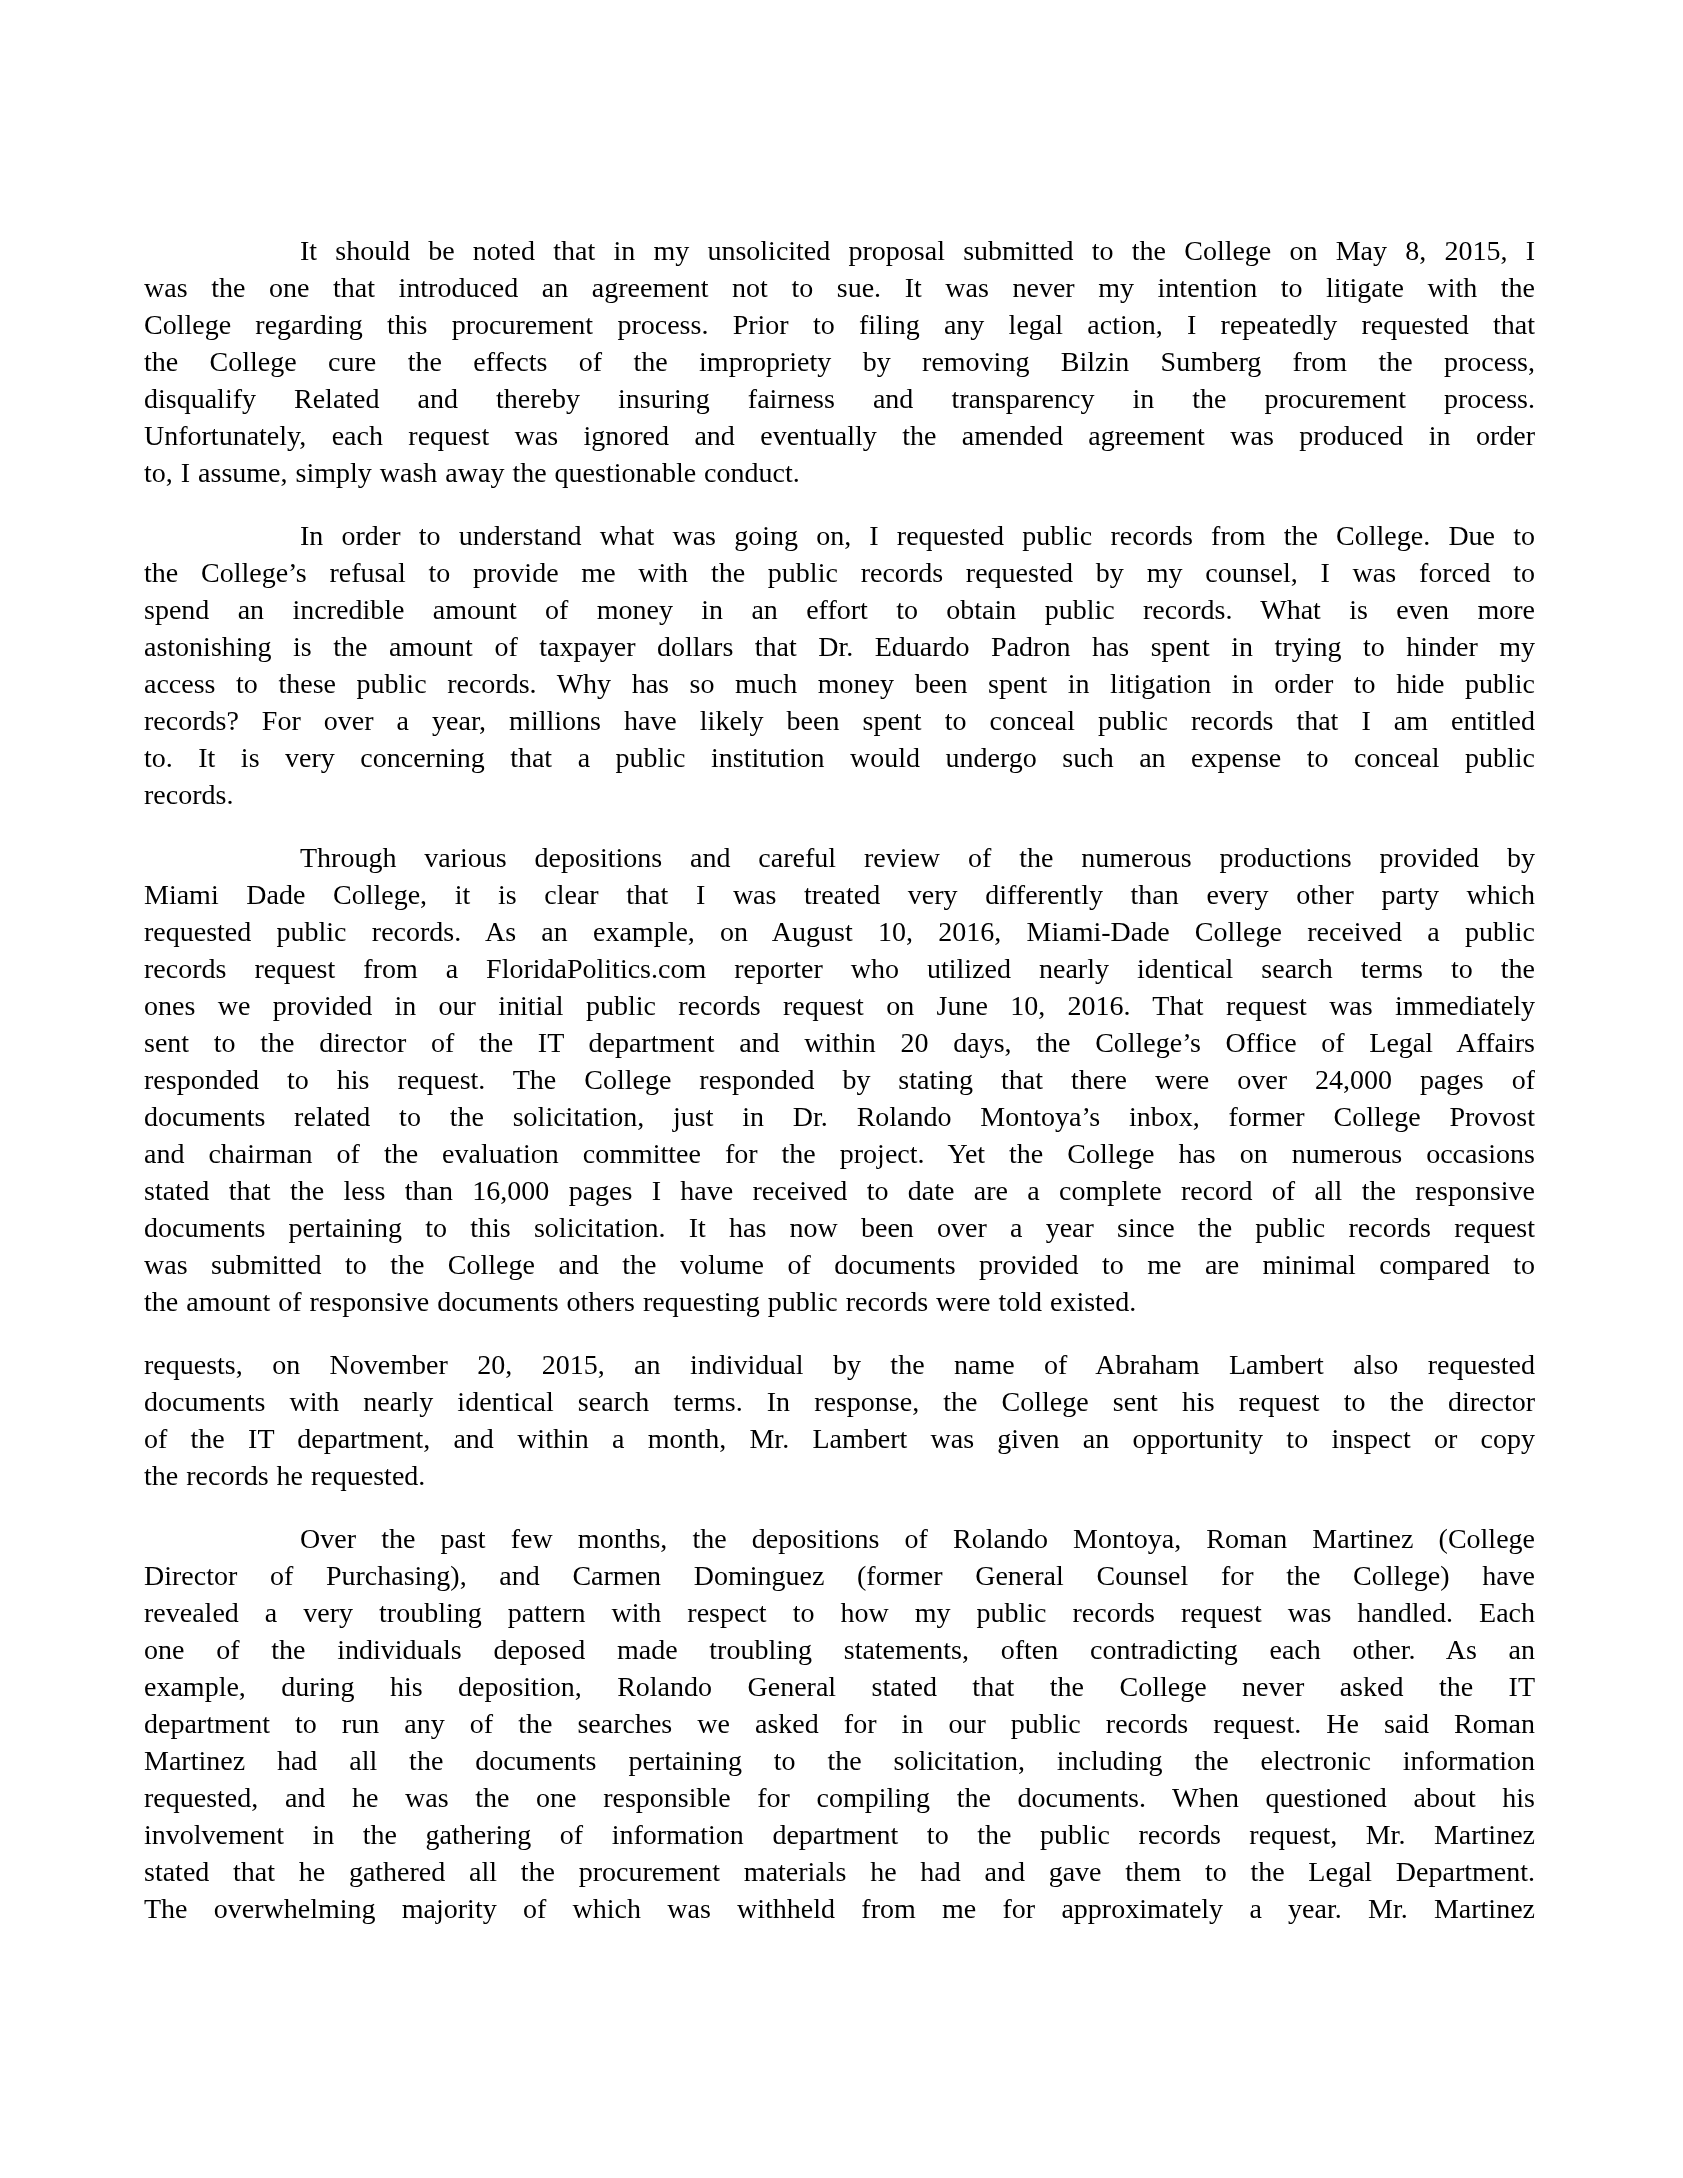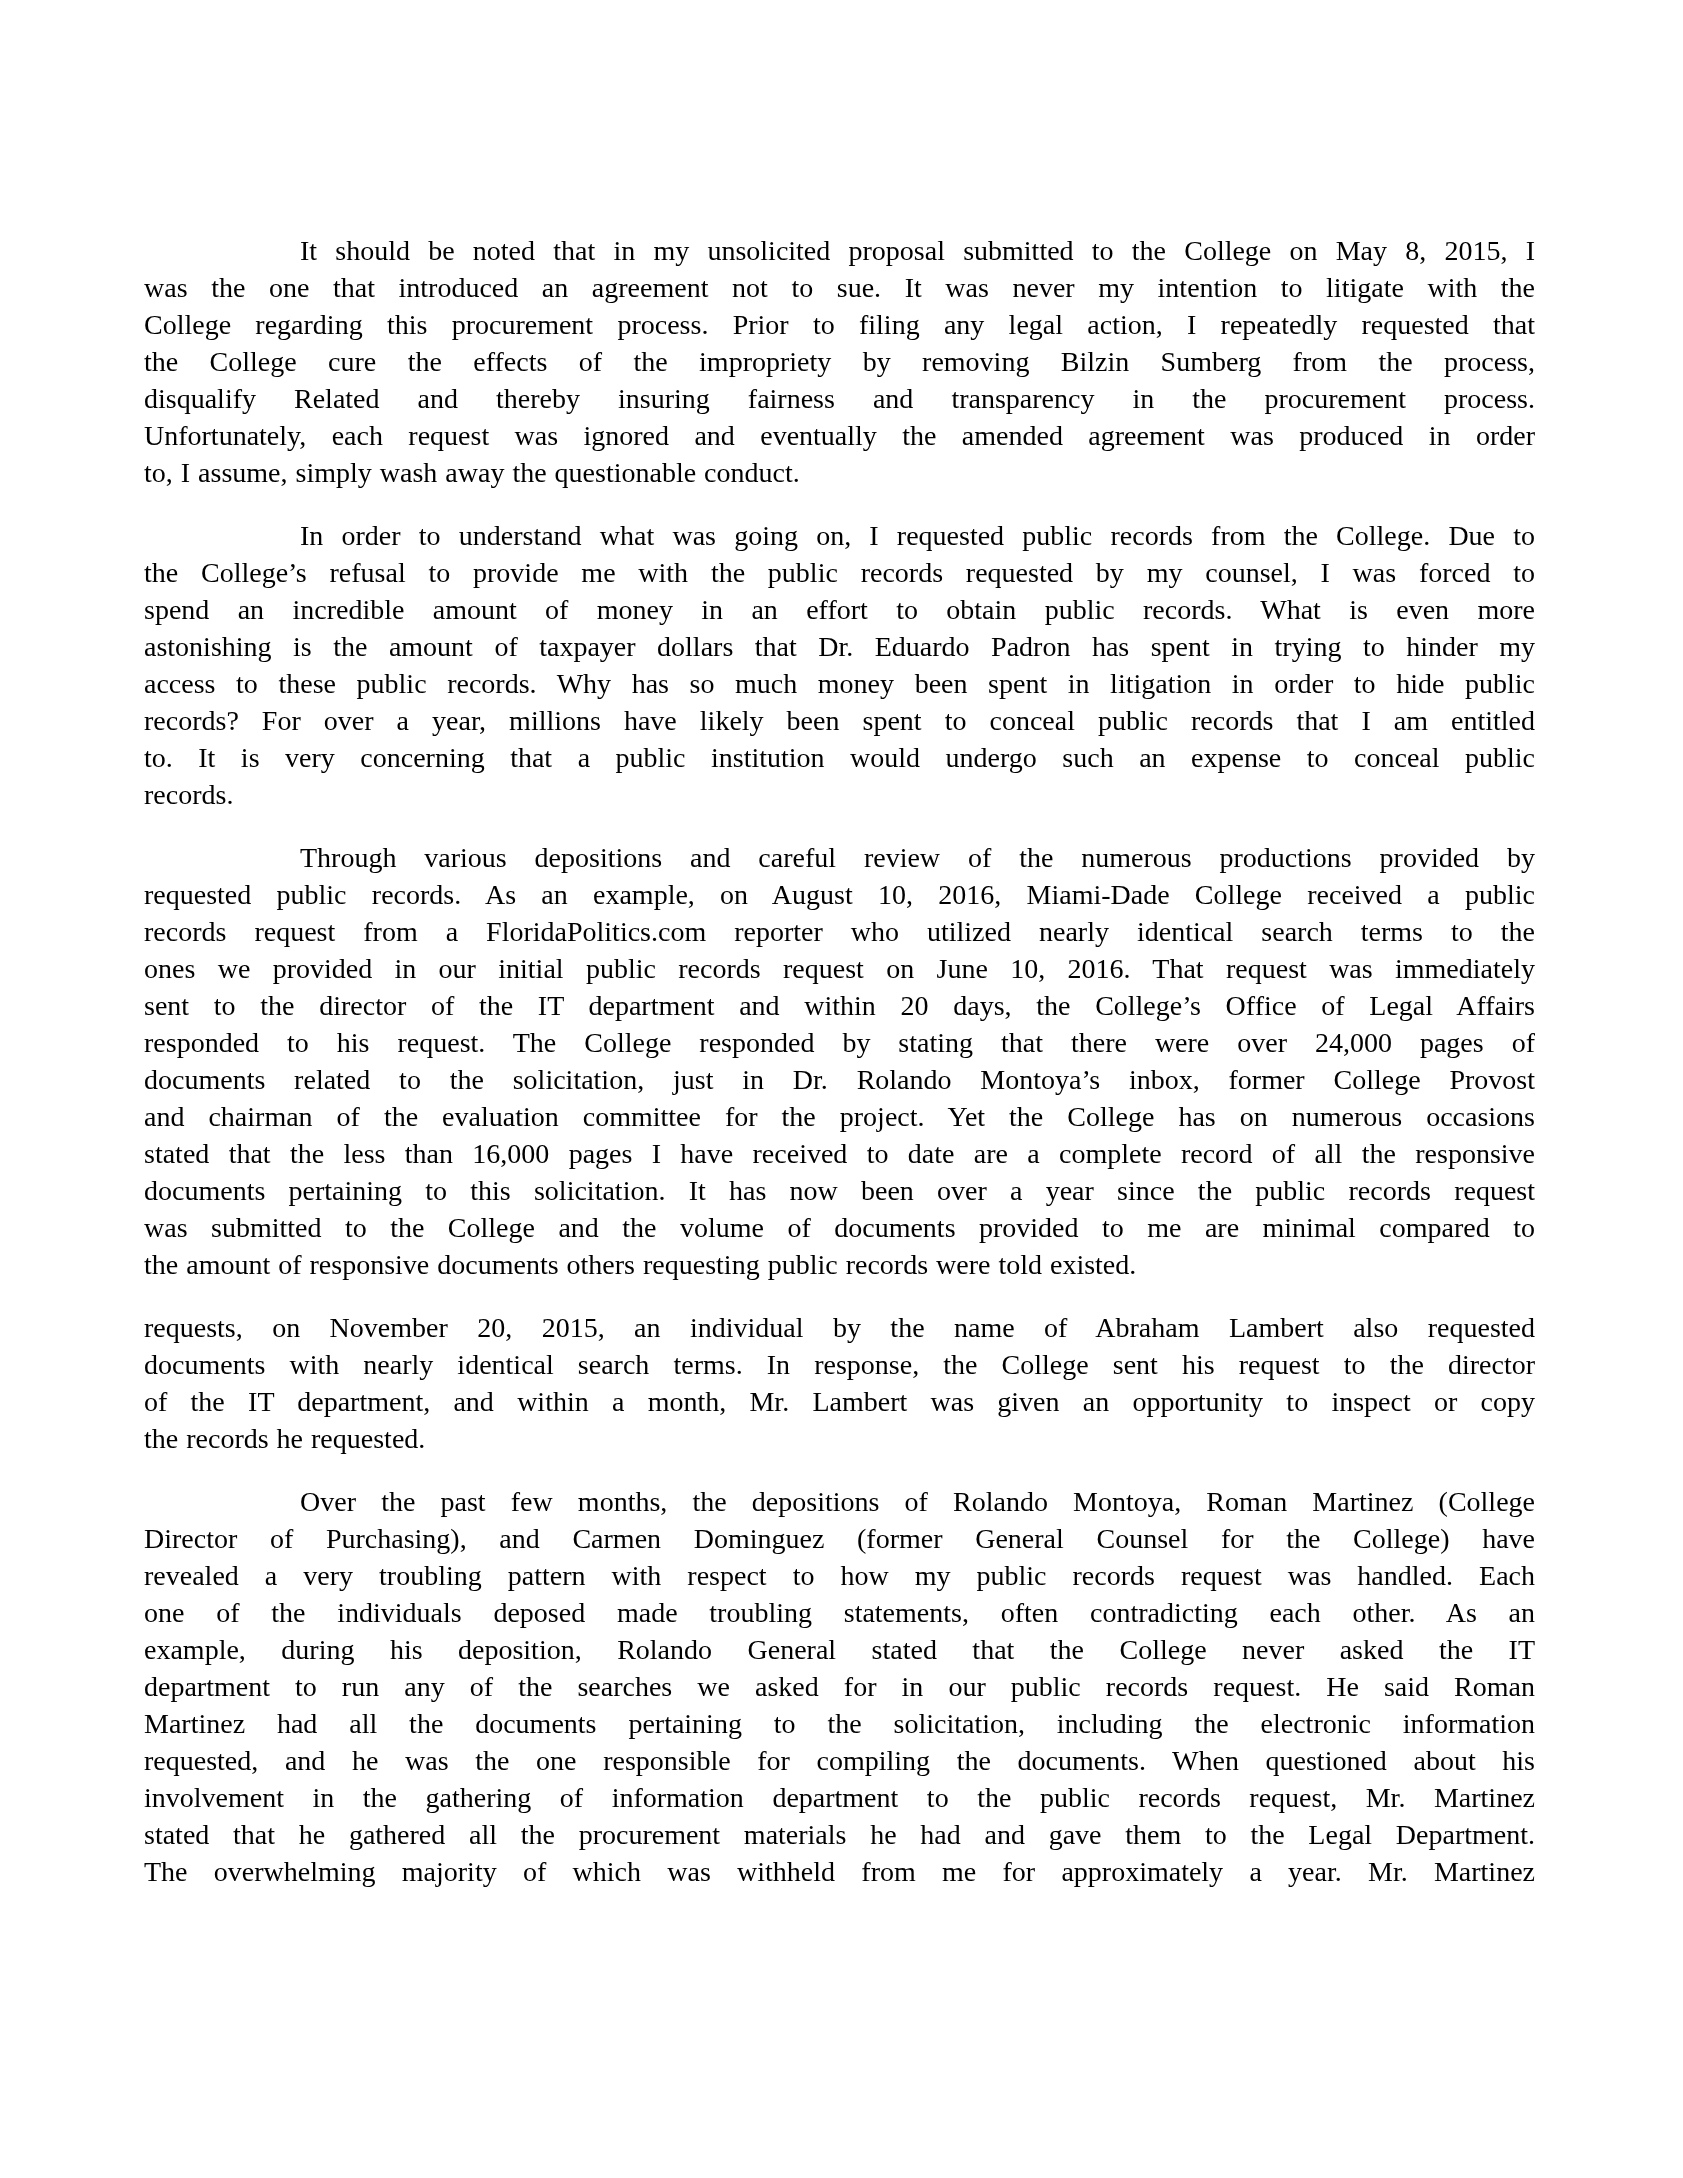--- a/index.html
+++ b/index.html
@@ -69,20 +69,21 @@
         <div class="line"><span>the College’s refusal to provide me with the public records requested by my counsel, I was forced to</span></div>
         <div class="line"><span>spend an incredible amount of money in an effort to obtain </span><span class="u">public records</span><span>.  What is even more</span></div>
         <div class="line"><span>astonishing is the amount of taxpayer dollars that Dr. Eduardo Padron has spent in trying to hinder my</span></div>
         <div class="line"><span>access to these public records.  Why has so much money been spent in litigation in order to hide public</span></div>
         <div class="line"><span>records?  For over a year, millions have likely been spent to conceal public records that I am entitled</span></div>
         <div class="line"><span>to.  It is very concerning that a public institution would undergo such an expense to conceal public</span></div>
         <div class="line last"><span>records.</span></div>
       </div>
       <div class="para">
         <div class="line first"><span>Through various depositions and careful review of the numerous productions provided by</span></div>
+        <div class="line"><span>Miami Dade College, it is clear that I was treated very differently than every other party which</span></div>
         <div class="line"><span>requested public records.  As an example, on August 10, 2016, Miami-Dade College received a public</span></div>
         <div class="line"><span>records request from a FloridaPolitics.com reporter who utilized nearly identical search terms to the</span></div>
         <div class="line"><span>ones we provided in our initial public records request on June 10, 2016.  That request was immediately</span></div>
         <div class="line"><span>sent to the director of the IT department and within 20 days, the College’s Office of Legal Affairs</span></div>
         <div class="line"><span>responded to his request.  The College responded by stating that there were over 24,000 pages of</span></div>
         <div class="line"><span>documents related to the solicitation, just in Dr. Rolando Montoya’s inbox, former College Provost</span></div>
         <div class="line"><span>and chairman of the evaluation committee for the project.  Yet the College has on numerous occasions</span></div>
         <div class="line"><span>stated that the less than 16,000 pages I have received to date are a complete record of all the responsive</span></div>
         <div class="line"><span>documents pertaining to this solicitation.  It has now been over a year since the public records request</span></div>
         <div class="line"><span>was submitted to the College and the volume of documents provided to me are minimal compared to</span></div>

